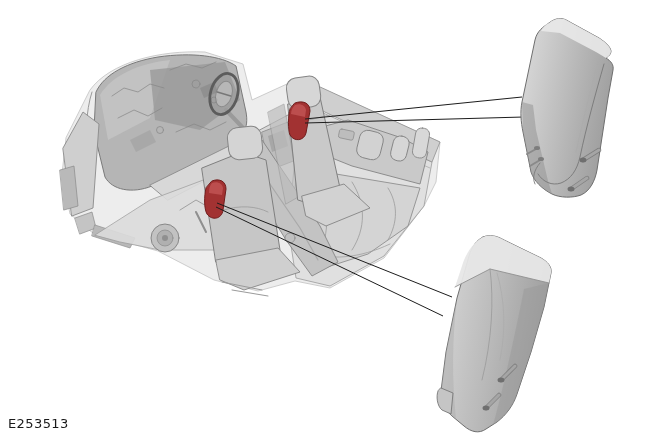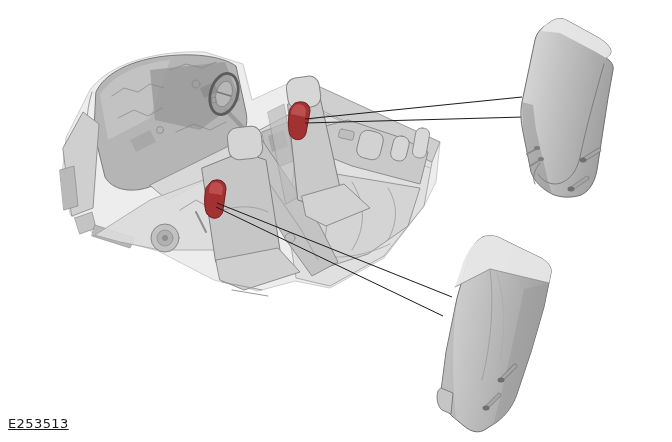--- a/index.html
+++ b/index.html
@@ -12,21 +12,20 @@
     font-family: "DejaVu Sans", "Liberation Sans", sans-serif;
   }
   .canvas svg { position: absolute; left: 0; top: 0; }
   .figure-label {
     position: absolute;
     left: 8px;
     top: 416px;
     font-size: 13px;
     letter-spacing: 0.4px;
     color: var(--label-text, #1a1a1a);
-    text-decoration: underline;
   }
   .leader { stroke: var(--leader-line, #1c1c1c); stroke-width: 1; fill: none; }
   .red-part { fill: var(--highlight, #a23232); stroke: var(--highlight-dark, #701d1d); stroke-width: 1; }
   .red-hl { fill: var(--highlight-light, #c45858); opacity: .75; stroke: none; }
 </style>
 </head>
 <body>
 
 <div class="canvas">
 

